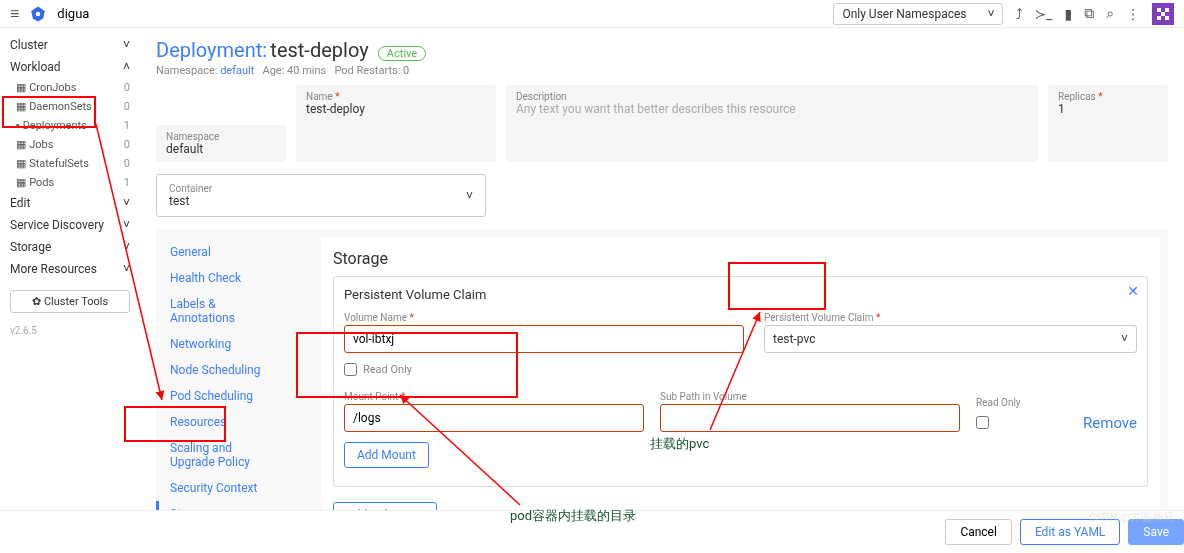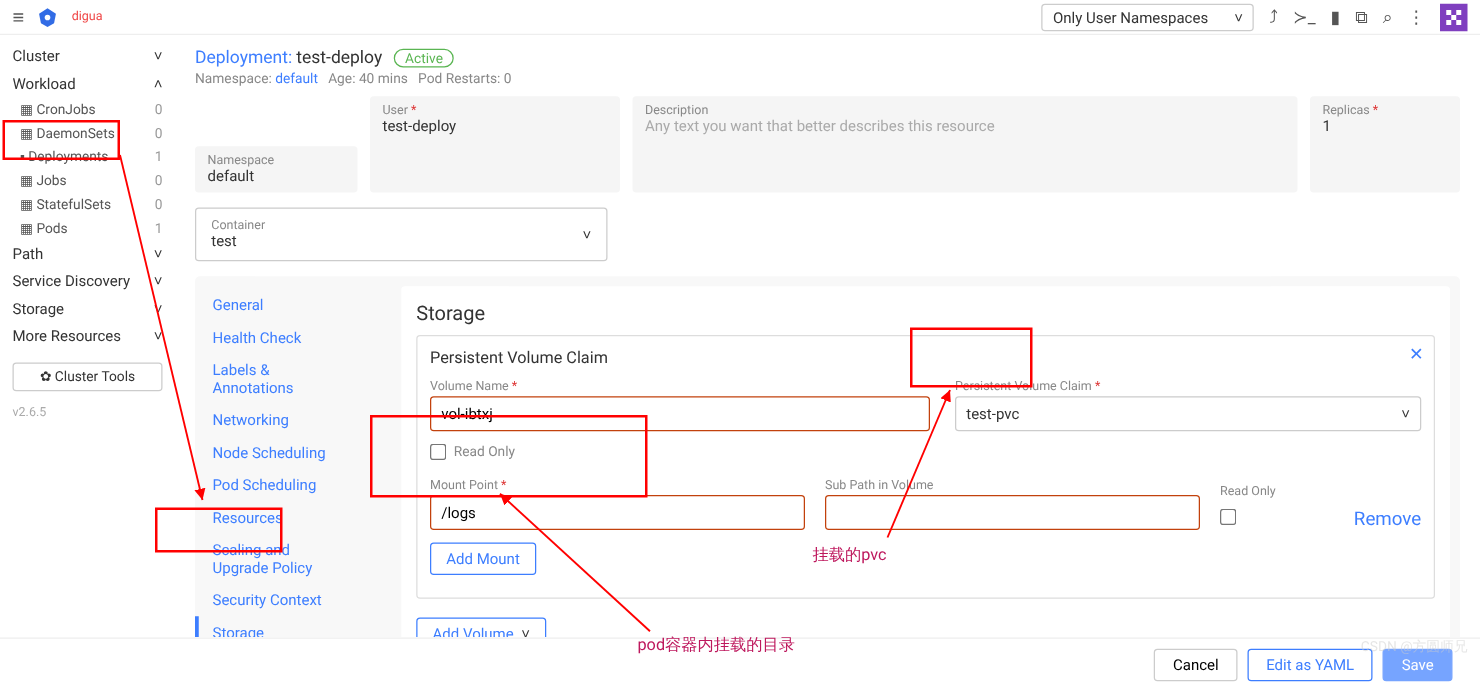--- a/index.html
+++ b/index.html
@@ -1,36 +1,36 @@
 <!DOCTYPE html>
 <html><head>
 <meta charset="utf-8">
 <style>
 * { box-sizing: border-box; margin: 0; padding: 0; font-family: -apple-system, BlinkMacSystemFont, "Segoe UI", Roboto, sans-serif; }
 body { background: #fff; color: #333; font-size: 13px; width: 1184px; height: 553px; overflow: hidden; position: relative; }
 .topbar { height: 28px; border-bottom: 1px solid #eee; display: flex; align-items: center; padding: 0 10px; }
 .topbar-left { display: flex; align-items: center; gap: 10px; }
 .hamburger { font-size: 16px; cursor: pointer; color: #555; }
 .k8s-logo { width: 18px; height: 18px; }
-.cluster-name { font-size: 10px; color: #ef4444; }
+.cluster-name { font-size: 13px; color: #000000; }
 .topbar-right { margin-left: auto; display: flex; align-items: center; gap: 12px; justify-content: center; }
 .ns-select { border: 1px solid #ccc; border-radius: 3px; padding: 3px 8px; font-size: 12px; width: 170px; display: flex; justify-content: space-between; align-items: center; cursor: pointer; }
 .tb-icon { color: #555; cursor: pointer; font-size: 14px; }
 .avatar { width: 22px; height: 22px; background: #7f3fbf; display: flex; align-items: center; justify-content: center; color: #fff; }
 .main { display: flex; height: calc(100% - 28px); }
 .sidebar { width: 140px; border-right: 0; padding: 6px 0; font-size: 12px; position: relative; display: flex; flex-direction: column; }
 .side-grp { display: flex; justify-content: space-between; padding: 4px 10px; color: #333; cursor: pointer; }
 .side-item { display: flex; justify-content: space-between; padding: 3px 10px 3px 16px; color: #555; cursor: pointer; font-size: 11px; }
 .side-item .cnt { color: #999; }
 .side-item.sel { background: #fff; }
 .cluster-tools { margin-top: auto; margin: 10px; border: 1px solid #ccc; border-radius: 3px; padding: 4px 8px; font-size: 11px; cursor: pointer; text-align: center; }
 .version { font-size: 10px; color: #aaa; padding: 2px 10px; }
 .content { flex: 1; padding: 10px 16px; overflow: auto; background: #fff; }
 .page-header { margin-bottom: 8px; }
-.page-title { font-size: 14px; font-weight: 400; color: #3d7eff; display: inline; }
+.page-title { font-size: 20px; font-weight: 400; color: #3d7eff; display: inline; }
 .page-title-name { color: #333; }
 .badge { border: 1px solid #5ab552; color: #5ab552; border-radius: 10px; padding: 0 8px; font-size: 11px; margin-left: 6px; }
 .meta-row { font-size: 11px; color: #888; margin-top: 2px; }
 .meta-row a { color: #3d7eff; text-decoration: none; }
 .top-fields { display: flex; gap: 10px; margin-bottom: 12px; }
 .field-box { background: #f5f5f5; border-radius: 3px; padding: 6px 10px; flex: 1; }
 .field-box.w1 { flex: 0 0 130px; margin-top: 40px; }
 .field-box.w2 { flex: 0 0 200px; }
 .field-box.w4 { flex: 0 0 120px; }
 .field-label { font-size: 10px; color: #888; }
@@ -55,28 +55,28 @@
 .text-input { width: 100%; border: 1px solid #c2410c; border-radius: 3px; padding: 6px 8px; font-size: 12px; }
 .select-input { width: 100%; border: 1px solid #ccc; border-radius: 3px; padding: 6px 8px; font-size: 12px; display: flex; justify-content: space-between; align-items: center; cursor: pointer; }
 .checkbox-row { display: flex; align-items: center; gap: 6px; font-size: 11px; color: #888; }
 .checkbox-row input { cursor: pointer; }
 .mount-row { display: flex; gap: 16px; align-items: flex-end; margin-bottom: 10px; }
 .mount-row .input-group:nth-child(1) { flex: 0 0 300px; }
 .mount-row .input-group:nth-child(2) { flex: 0 0 300px; }
 .remove-link { color: #3d7eff; font-size: 15px; cursor: pointer; margin-left: auto; }
 .btn-outline { border: 1px solid #3d7eff; color: #3d7eff; background: #fff; border-radius: 3px; padding: 5px 12px; font-size: 12px; cursor: pointer; display: inline-flex; align-items: center; gap: 6px; }
 .btn-add-mount { margin-bottom: 8px; }
-.footer-btns { position: fixed; bottom: 0; right: 0; padding: 8px 22px; display: flex; gap: 8px; background: #fff; border-top: 1px solid #eee; width: 100%; justify-content: flex-end; }
+.footer-btns { position: fixed; bottom: 0; right: 0; padding: 8px 0; display: flex; gap: 8px; background: #fff; border-top: 1px solid #eee; width: 100%; justify-content: flex-end; }
 .btn-default { border: 1px solid #ccc; background: #fff; padding: 5px 14px; border-radius: 3px; font-size: 12px; cursor: pointer; }
 .btn-primary { border: 1px solid #3d7eff; background: #3d7eff; color: #fff; padding: 5px 14px; border-radius: 3px; font-size: 12px; cursor: pointer; }
 .btn-primary.faded { opacity: 0.7; }
 
 .redbox { position: absolute; border: 2px solid red; pointer-events: none; z-index: 100; }
 .arrow-svg { position: absolute; pointer-events: none; z-index: 99; }
-.anno-text { position: absolute; color: #be185d; font-size: 13px; z-index: 100; }
+.anno-text { position: absolute; color: #14532d; font-size: 13px; z-index: 100; }
 .watermark { position: absolute; right: 10px; bottom: 28px; color: #ccc; font-size: 11px; opacity: 0.5; }
 </style>
 </head>
 <body>
 
 <div class="topbar">
   <div class="topbar-left">
     <span class="hamburger">≡</span>
     <svg class="k8s-logo" viewBox="0 0 24 24">
         <polygon points="12,2 21,8 19,18 12,22 5,18 3,8" fill="#326ce5"></polygon>
@@ -136,21 +136,21 @@
       </div>
     <div class="side-item">
         <span>▦ <span>StatefulSets</span></span>
         <span class="cnt">0</span>
       </div>
     <div class="side-item">
         <span>▦ <span>Pods</span></span>
         <span class="cnt">1</span>
       </div>
     <div class="side-grp">
-        <span>Path</span>
+        <span>Edit</span>
         <span>˅</span>
       </div>
     <div class="side-grp">
         <span>Service Discovery</span>
         <span>˅</span>
       </div>
     <div class="side-grp">
         <span>Storage</span>
         <span>˅</span>
       </div>
@@ -173,21 +173,21 @@
         &nbsp;&nbsp;<span>Pod Restarts:</span> <span>0</span>
       </div>
     </div>
 
     <div class="top-fields">
       <div class="field-box w1">
         <div class="field-label">Namespace</div>
         <div class="field-value">default</div>
       </div>
       <div class="field-box w2">
-        <div class="field-label"><span>User</span> <span class="req">*</span></div>
+        <div class="field-label"><span>Name</span> <span class="req">*</span></div>
         <div class="field-value">test-deploy</div>
       </div>
       <div class="field-box">
         <div class="field-label">Description</div>
         <div class="field-value placeholder">Any text you want that better describes this resource</div>
       </div>
       <div class="field-box w4">
         <div class="field-label"><span>Replicas</span> <span class="req">*</span></div>
         <div class="field-value">1</div>
       </div>

